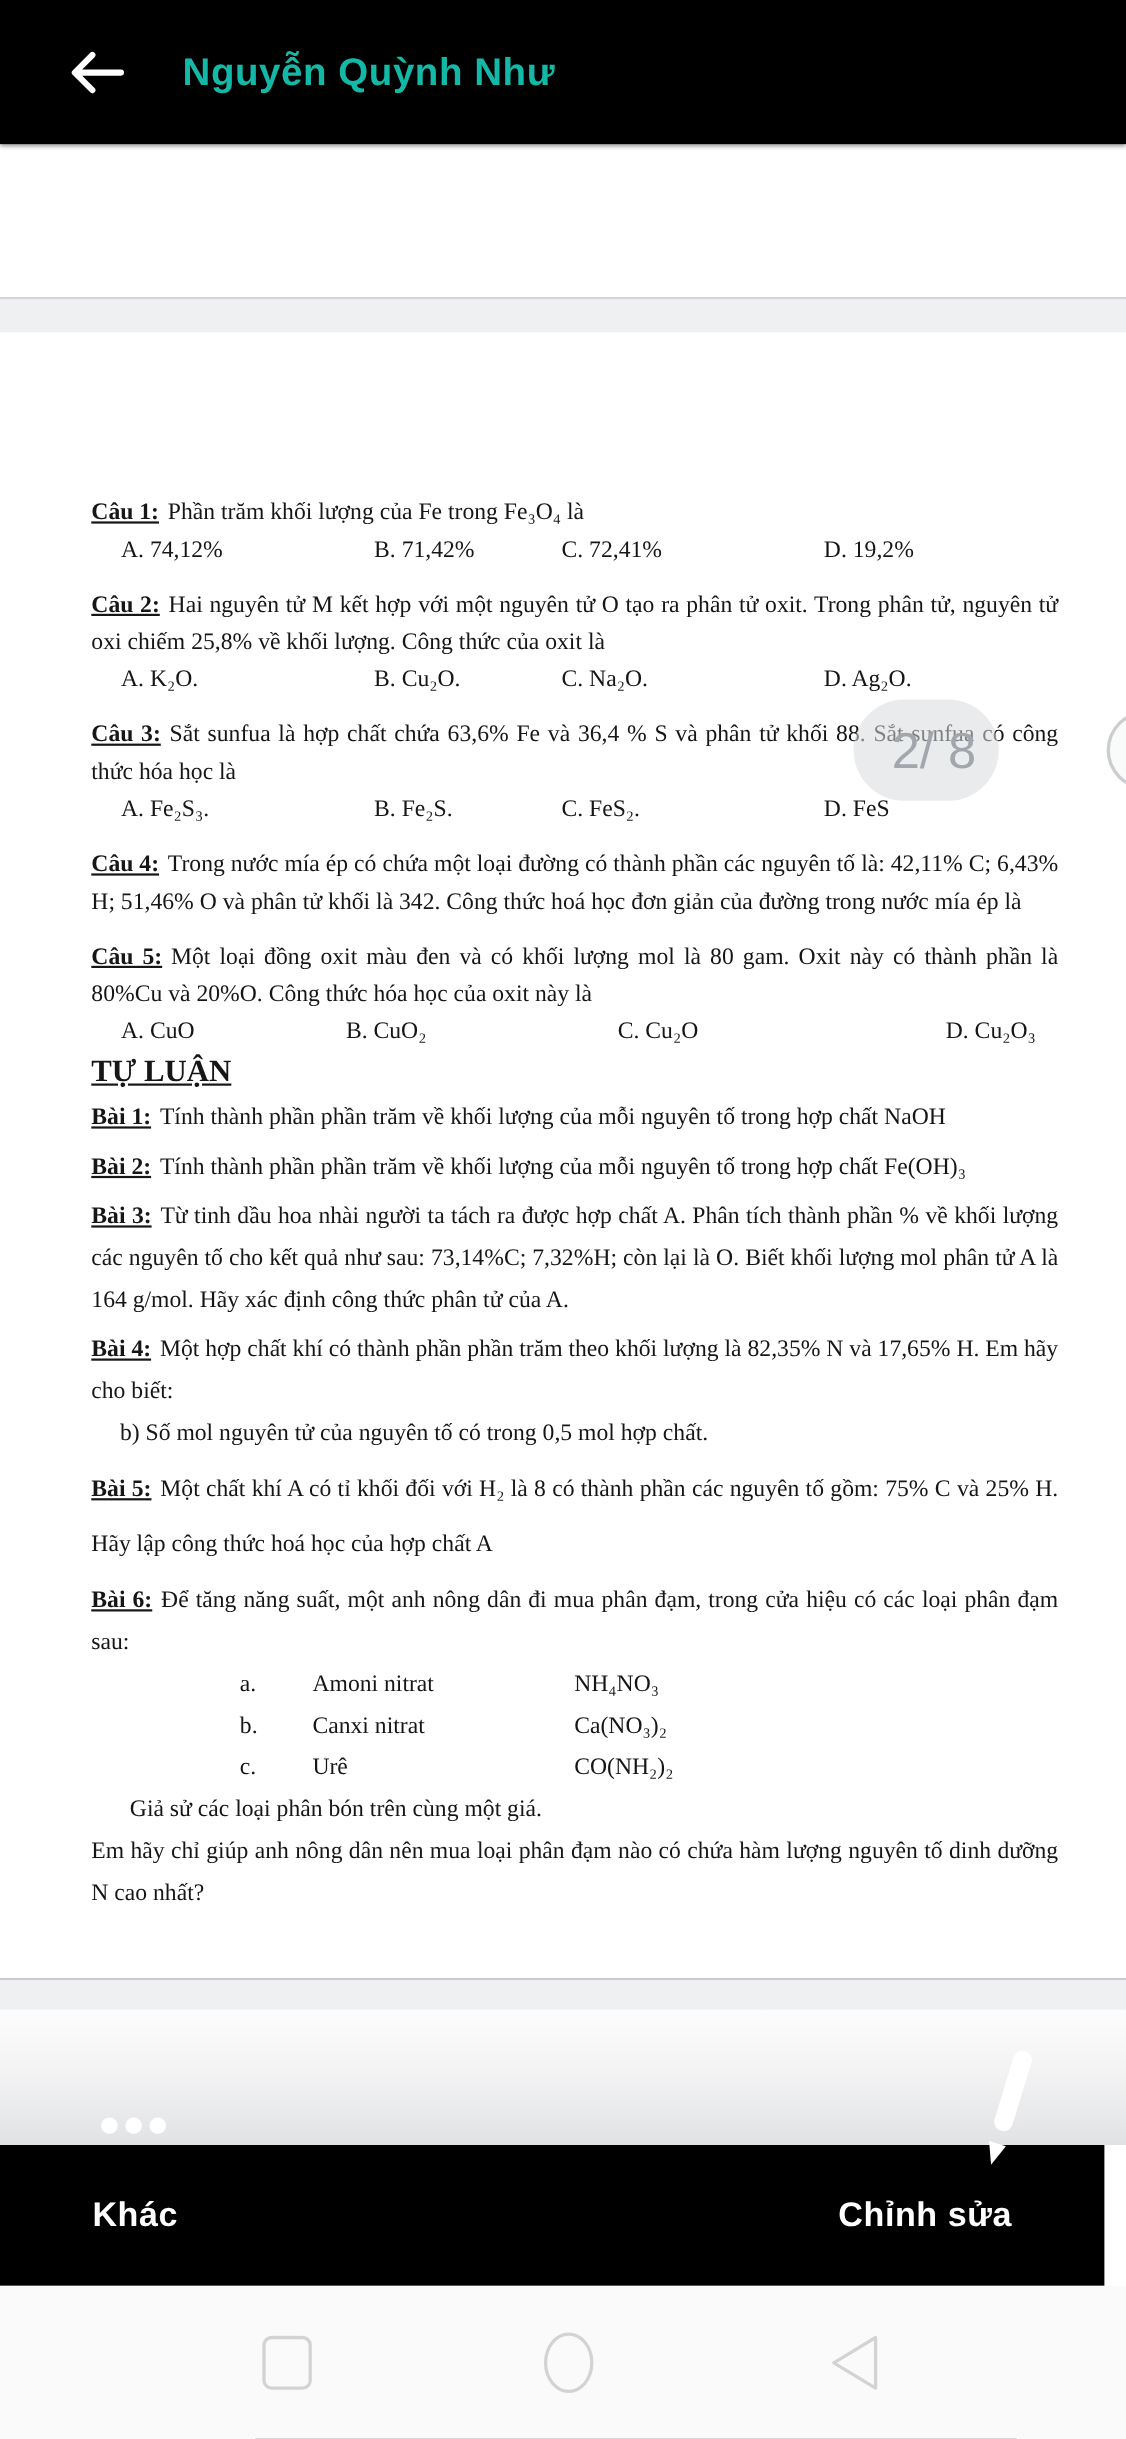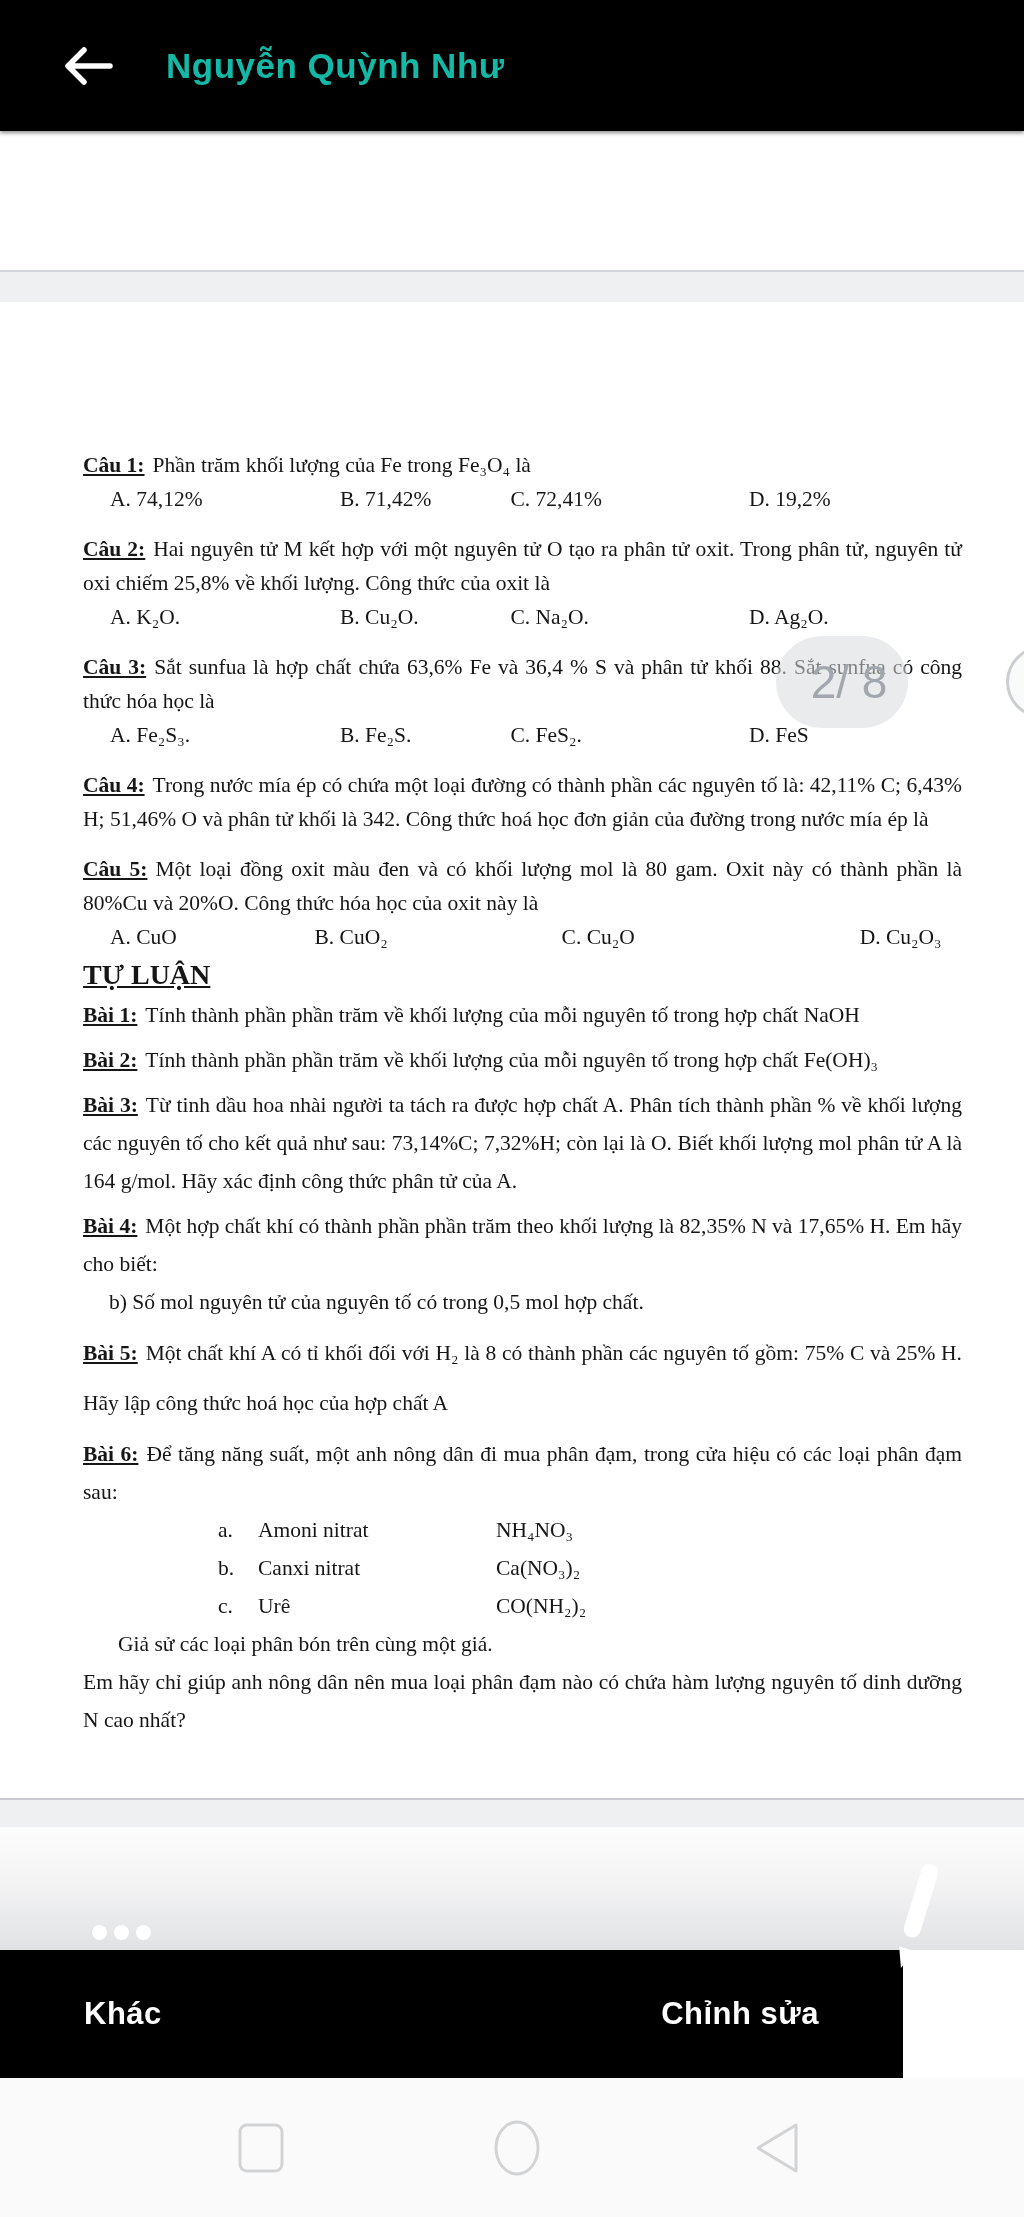--- a/index.html
+++ b/index.html
@@ -28,40 +28,40 @@
   .opts{display:grid;grid-template-columns:27% 20% 28% 25%;padding-left:27px;line-height:34px;}
   .opts.wide-d{grid-template-columns:24% 29% 35% 12%;}
   .opt{white-space:nowrap;text-align:left;}
   .section-head{font-weight:bold;text-decoration:underline;font-size:28px;margin:2px 0 4px 0;}
   .essay{margin:0 0 7px 0;}
   .essay p{margin:0;line-height:38px;}
   .essay p.sub{text-indent:26px;}
   .essay.spaced p{line-height:50px;}
   .fert-row{display:flex;padding-left:135px;line-height:38px;text-align:left;}
   .fkey{width:40px;}
-  .fname{width:238px;}
+  .fname{width:238px;margin-left:26px;}
   .note{padding-left:35px;line-height:40px;}
 
   
   .page-pill{position:absolute;left:776px;top:636px;width:132px;height:92px;border-radius:46px;
              background:rgba(216,218,221,.55);z-index:6;display:flex;align-items:center;justify-content:center;
              padding-left:14px;box-sizing:border-box;}
   .page-pill span{font-family:Liberation Sans, sans-serif;font-size:46px;color:#a2a7ae;}
   .scroll-handle{position:absolute;left:1006px;top:646px;width:66px;height:66px;border-radius:50%;
                  background:rgba(248,249,250,.9);border:3px solid rgba(165,169,175,.55);z-index:6;}
 
   
   .sheet{position:absolute;left:0;top:1827px;width:1024px;height:123px;
          background:linear-gradient(180deg,#fdfdfd 0%,#f3f3f4 45%,#e1e2e4 100%);}
   .more-dots{position:absolute;left:92px;top:98px;display:flex;gap:7px;}
   .more-dots i{width:15px;height:15px;border-radius:50%;background:#fff;display:block;}
   .pencil{position:absolute;left:893px;top:35px;width:44px;height:120px;transform:rotate(17deg);z-index:40;}
 
   
-  .actionbar{position:absolute;left:0;top:1950px;width:903px;height:128px;background:#000;
+  .actionbar{position:absolute;left:0;top:1950px;width:1004px;height:128px;background:#000;
              display:flex;align-items:center;justify-content:space-between;padding:0 84px;box-sizing:border-box;}
   .actionbar span{color:#fff;font-size:31px;font-weight:bold;letter-spacing:.5px;}
 
   
   .navbar{position:absolute;left:0;top:2078px;width:1024px;height:139px;background:#fafafa;}
   .nav-ic{position:absolute;top:50%;transform:translateY(-50%);}
   .nav-square{left:238px;}
   .nav-circle{left:488px;}
   .nav-tri{left:752px;}
 </style>

